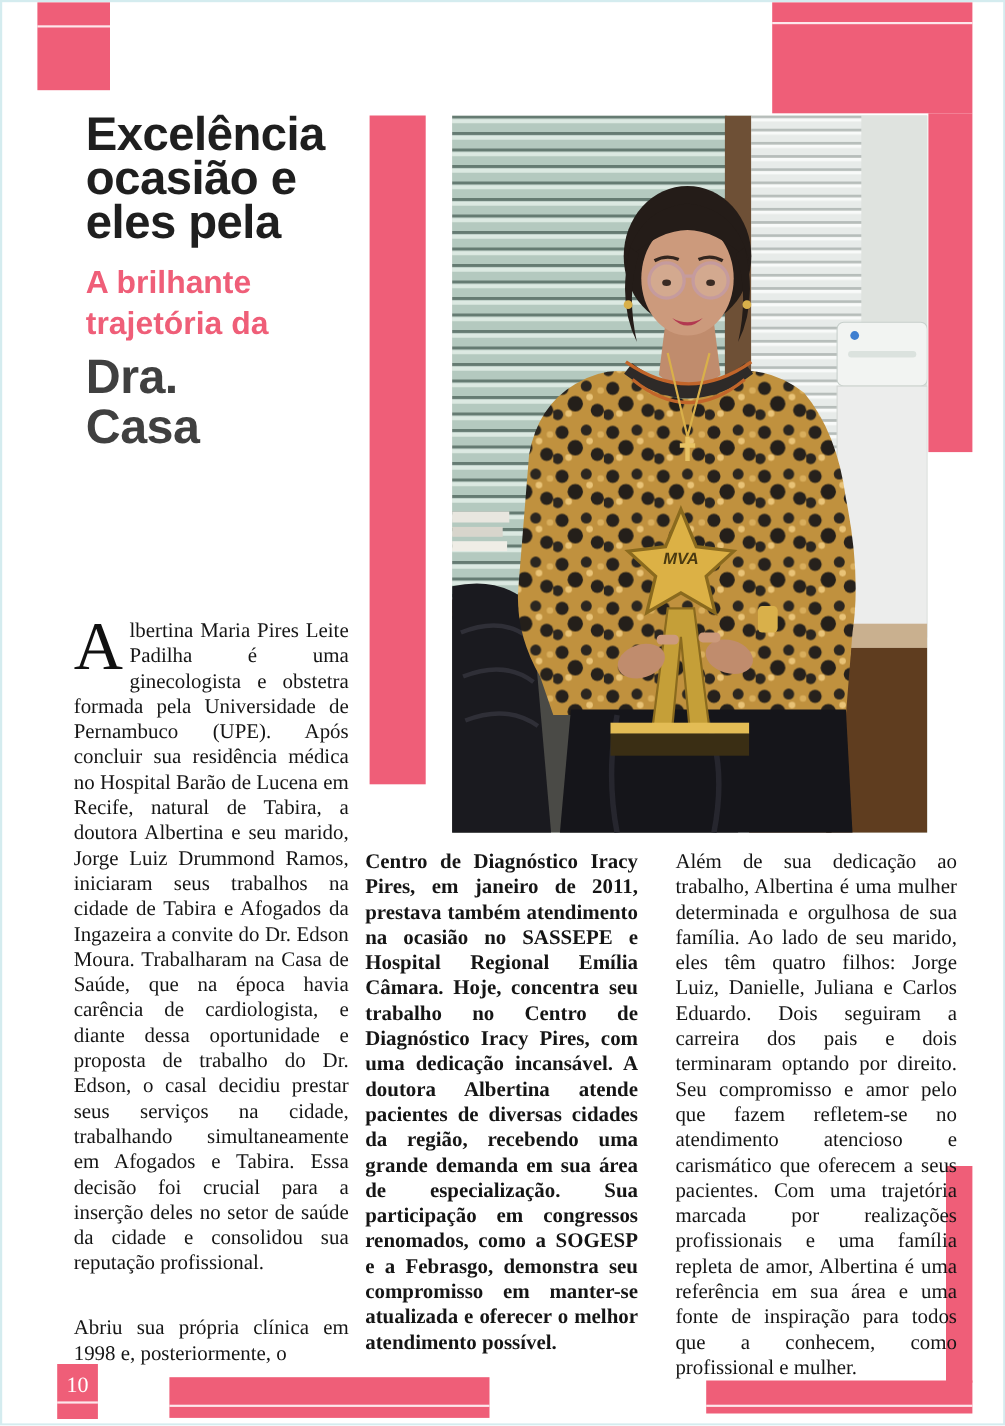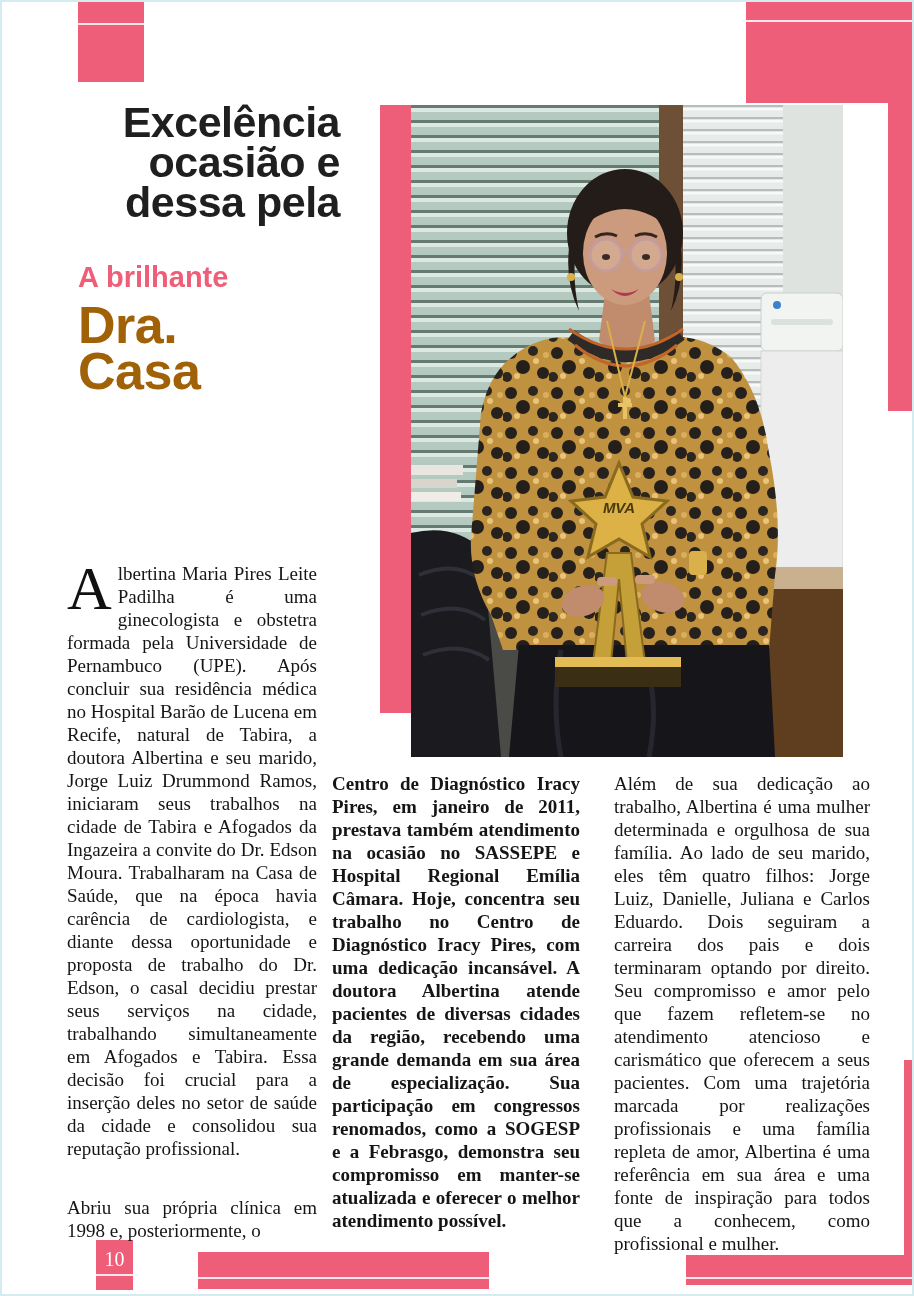--- a/index.html
+++ b/index.html
@@ -6,53 +6,53 @@
   .page{
     position:relative;
     width:914px;height:1296px;
     background:#ffffff;
     box-sizing:border-box;
     border:2px solid #d4ecef;
     overflow:hidden;
     font-family:"Liberation Serif", serif;
   }
   
-  .pink{position:absolute;background:var(--pink,#ef5e78);margin-left:44px;}
+  .pink{position:absolute;background:var(--pink,#ef5e78);}
   .wline{position:absolute;left:0;width:100%;height:2px;background:rgba(255,255,255,.85);}
   .deco-tl{left:32px;top:0;width:66px;height:80px;}
   .deco-tr{left:700px;top:0;width:182px;height:101px;}
   .deco-right-bar{left:842px;top:101px;width:40px;height:308px;}
   .deco-left-bar{left:334px;top:103px;width:51px;height:608px;}
   .deco-br-vbar{left:858px;top:1058px;width:24px;height:197px;}
   .deco-br-hbar{left:640px;top:1253px;width:242px;height:30px;}
   .deco-bottom-bar{left:152px;top:1250px;width:291px;height:37px;}
   .page-num{
     left:50px;top:1238px;width:37px;height:50px;
     color:#ffffff;font:20px/1 "Liberation Serif", serif;
     text-align:center;
   }
   .page-num span{display:block;margin-top:9px;}
   
   .header{position:absolute;left:76px;top:100px;width:262px;}
   .title{
     font-family:"Liberation Sans", sans-serif;
     font-weight:700;color:#1f1f1f;
-    font-size:43px;line-height:40px;letter-spacing:-0.5px;text-align:right;
+    font-size:43px;line-height:40px;letter-spacing:-0.5px;
   }
   .subtitle{
-    margin-top:36px;
+    margin-top:16px;
     font-family:"Liberation Sans", sans-serif;
     font-weight:700;color:var(--pink,#ef5e78);
     font-size:29px;line-height:38px;
   }
   .docname{
     margin-top:6px;
     font-family:"Liberation Sans", sans-serif;
-    font-weight:700;color:#a16207;
-    font-size:52px;line-height:46px;letter-spacing:-0.5px;
+    font-weight:700;color:#404040;
+    font-size:44px;line-height:46px;letter-spacing:-0.5px;
   }
   .title div,.subtitle div,.docname div{white-space:nowrap;}
   
   .photo{position:absolute;left:409px;top:103px;width:432px;height:652px;background:#cfd6cf;text-align:center;}
   .photo svg{display:block;}
   
   .col{
     position:absolute;
     color:#151515;
     font-family:"Liberation Serif", serif;
@@ -95,24 +95,25 @@
 
   <div class="pink page-num">
     <span>10</span>
     <div class="wline" style="top:34px"></div>
   </div>
 
   <div class="header">
     <div class="title">
       <div>Excelência</div>
       <div>ocasião e</div>
-      <div>dessa pela</div>
+      <div>eles pela</div>
     </div>
     <div class="subtitle">
       <div>A brilhante</div>
+      <div>trajetória da</div>
     </div>
     <div class="docname">
       <div>Dra.</div>
       <div>Casa</div>
     </div>
   </div>
 
   <div class="photo">
     <svg width="432" height="652" viewBox="0 0 432 652" xmlns="http://www.w3.org/2000/svg">
       <defs>

